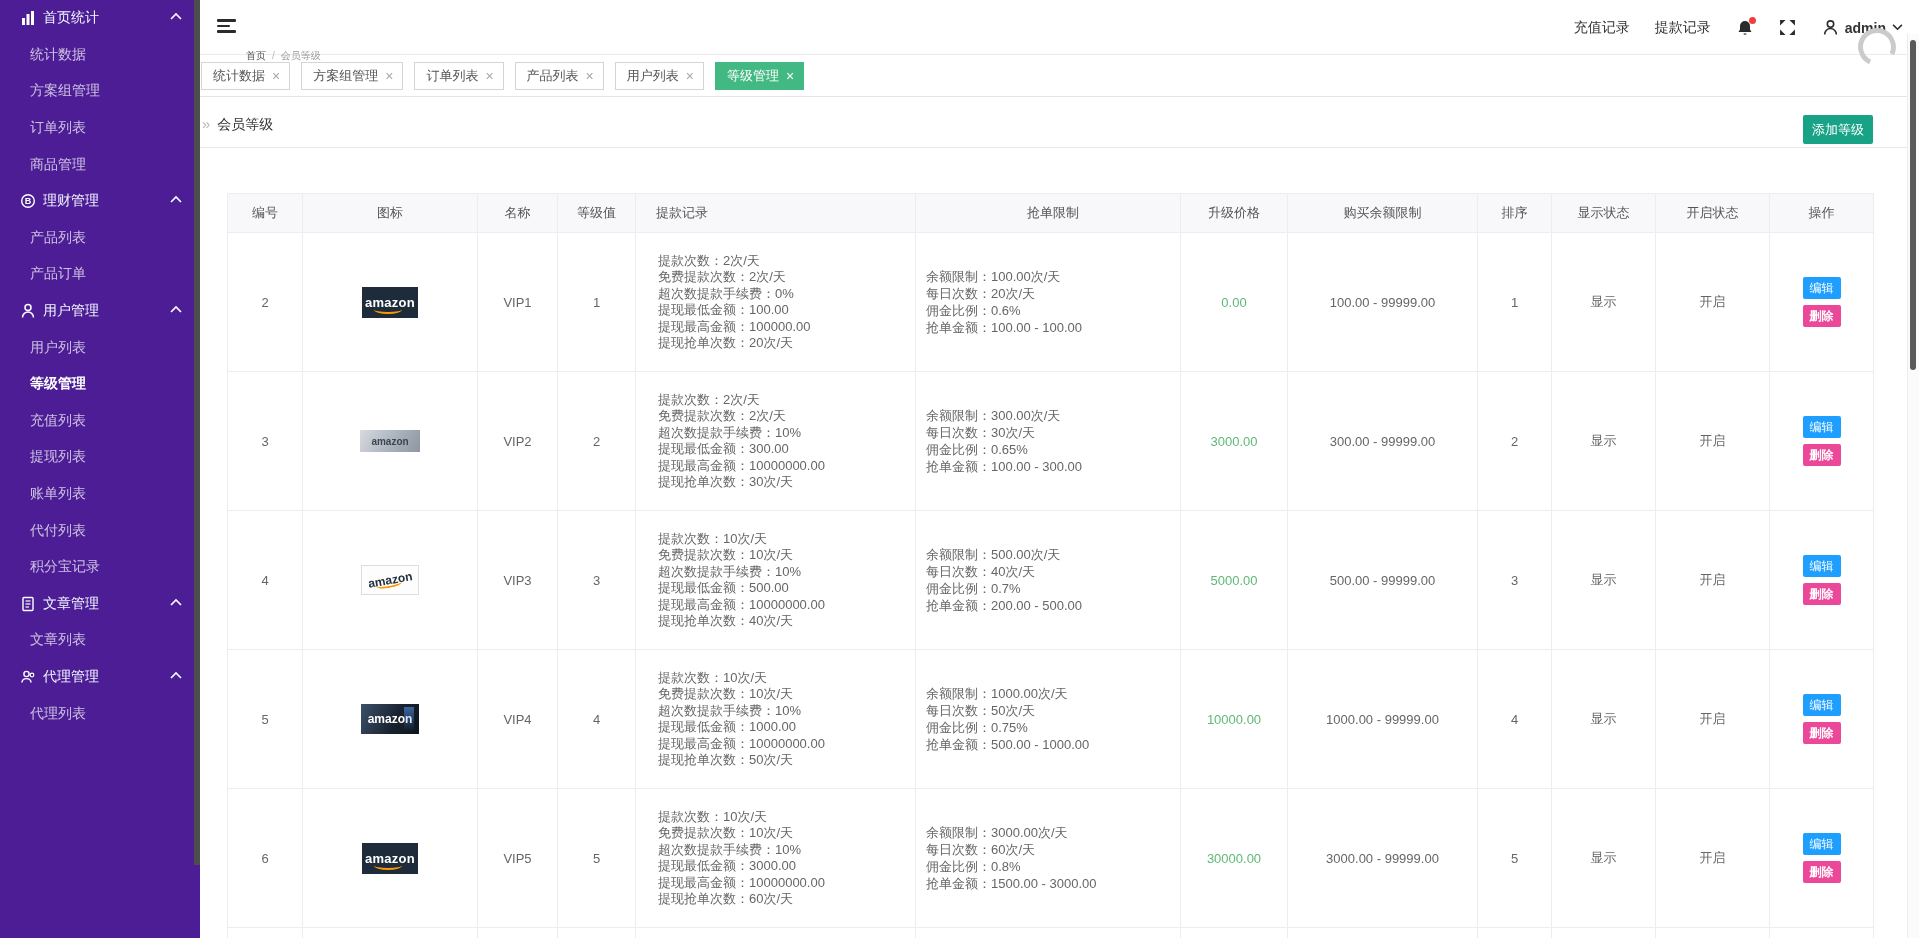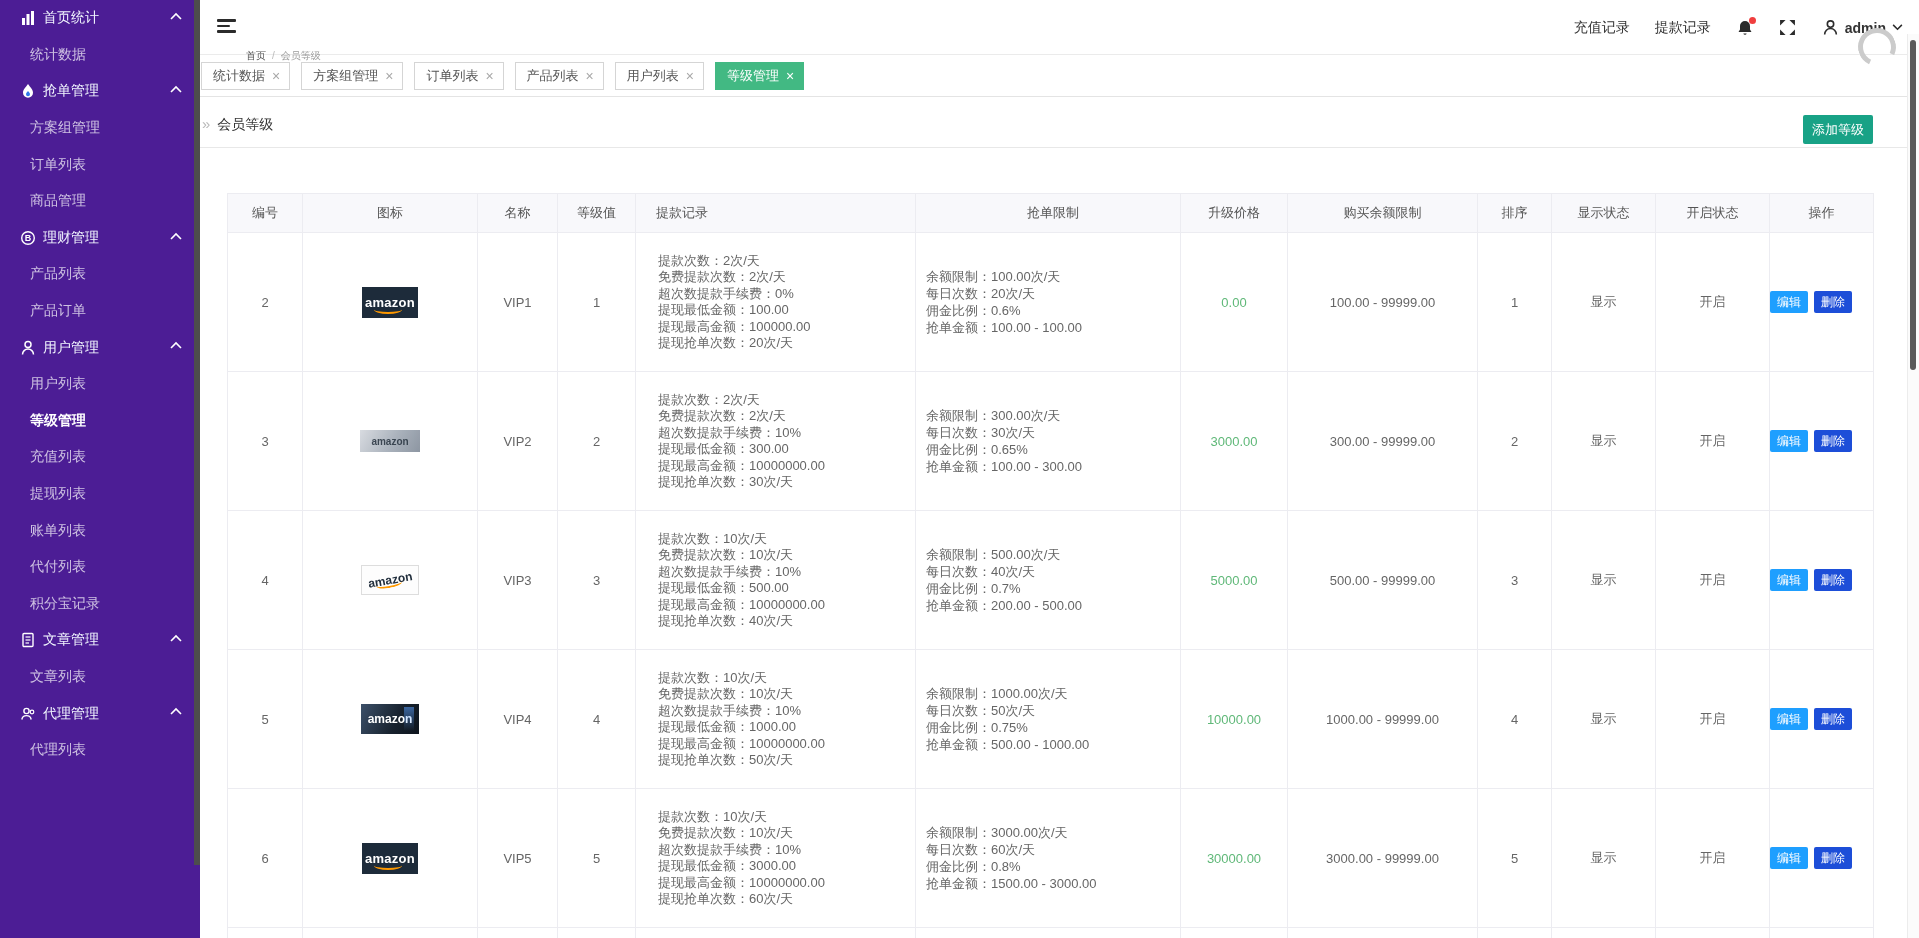--- a/index.html
+++ b/index.html
@@ -64,25 +64,25 @@
   th, td { border:1px solid #ececf1; font-weight:normal; }
   thead th { height:39px; background:#f8f8fb; font-size:13px; color:#555; }
   thead th.al { text-align:left; padding-left:20px; }
   thead th.al2 { text-align:center; padding-left:10px; }
   tbody td { height:139px; font-size:13px; color:#666; text-align:center; vertical-align:middle; }
   td.limits { text-align:left; padding-left:22px; white-space:pre-line; line-height:16.5px; }
   td.limits2 { text-align:left; padding-left:10px; white-space:pre-line; line-height:17px; }
   td.price { color:#5FB878; }
   tbody.partial td { height:10px; border-bottom:none; }
 
-  .op-btns { display:flex; flex-direction:row; align-items:center; gap:6px; }
+  .op-btns { display:flex; flex-direction:column; align-items:center; gap:6px; }
   .btn-edit, .btn-del { width:38px; height:22px; border:none; border-radius:2px;
     color:#fff; font-size:12px; cursor:pointer; font-family:inherit; }
   .btn-edit { background:#1e9fff; }
-  .btn-del  { background:#1d4ed8; }
+  .btn-del  { background:#ec4899;font-weight:bold; }
 
   
   .az { display:inline-flex; align-items:center; justify-content:center; position:relative; }
   .az[data-style="navy"]  { width:56px; height:31px; background:#1d2b3a; }
   .az[data-style="navy"] span { color:#fff; font-size:13px; font-weight:bold; letter-spacing:.3px; }
   .az[data-style="navy"]::after { content:""; position:absolute; left:12px; bottom:4px; width:28px;
     height:7px; border-bottom:2px solid #ff9900; border-radius:50%; }
   .az[data-style="photo"] { width:60px; height:22px;
     background:linear-gradient(120deg,#d8dbe0 0%,#aab2bc 55%,#8d96a2 100%); }
   .az[data-style="photo"] span { color:#26323e; font-size:10px; font-weight:bold; opacity:.85; }
@@ -121,34 +121,20 @@
     <span class="chev">
         <svg width="12" height="8" viewBox="0 0 12 8">
           <polyline points="1,7 6,2 11,7" fill="none" stroke="#fff" stroke-width="1.6"></polyline>
         </svg>
       </span>
   </div>
   <div class="sb-item sb-child">
       <span>统计数据</span>
     </div>
 
-  <div class="sb-item sb-parent">
-    <span class="sb-ico">
-        <svg viewBox="0 0 16 16">
-          <path d="M8 1C5.5 4.5 3 6.5 3 9.7a5 5 0 0 0 10 0C13 6.5 10.5 4.5 8 1Z" fill="#fff"></path>
-          <path d="M8 8c-1.2 1.4-2 2.2-2 3.3a2 2 0 0 0 4 0C10 10.2 9.2 9.4 8 8Z" fill="#2f79e8"></path>
-        </svg>
-      </span>
-    <span>抢单管理</span>
-    <span class="chev">
-        <svg width="12" height="8" viewBox="0 0 12 8">
-          <polyline points="1,7 6,2 11,7" fill="none" stroke="#fff" stroke-width="1.6"></polyline>
-        </svg>
-      </span>
-  </div>
   <div class="sb-item sb-child">
       <span>方案组管理</span>
     </div>
   <div class="sb-item sb-child">
       <span>订单列表</span>
     </div>
   <div class="sb-item sb-child">
       <span>商品管理</span>
     </div>
 

